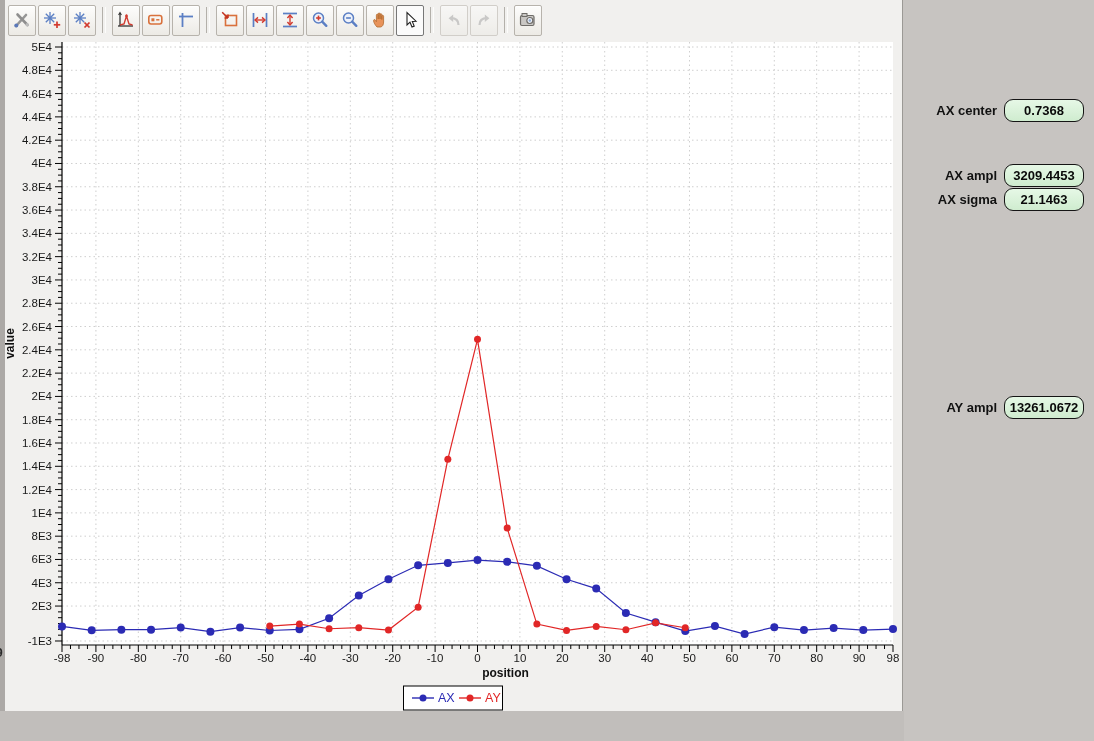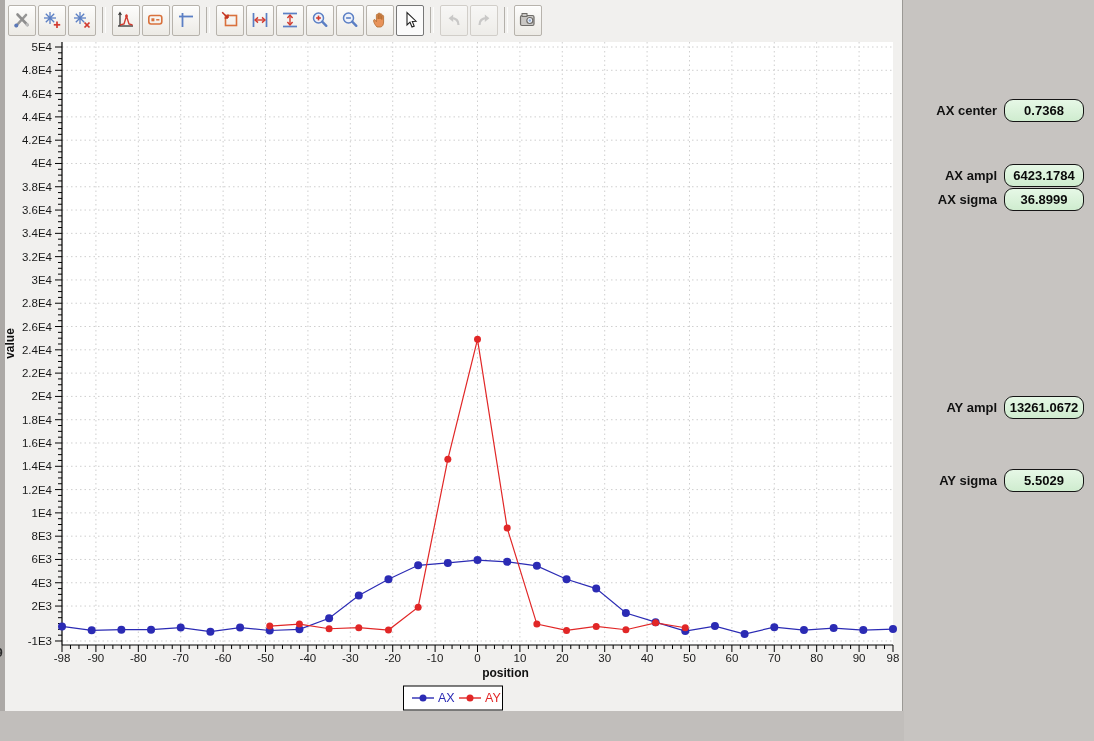--- a/index.html
+++ b/index.html
@@ -540,29 +540,25 @@
       </svg>
   </div>
 
   <div id="right-panel">
       <div class="param-row" style="top: 99px;">
         <span class="param-label">AX center</span>
         <div class="param-box">0.7368</div>
       </div>
       <div class="param-row" style="top: 145px; margin-top: 19px;">
         <span class="param-label">AX ampl</span>
-        <div class="param-box">6423.1784</div>
+        <div class="param-box">3209.4453</div>
       </div>
       <div class="param-row" style="top: 188px;">
         <span class="param-label">AX sigma</span>
-        <div class="param-box">36.8999</div>
+        <div class="param-box">21.1463</div>
       </div>
       <div class="param-row" style="top: 396px;">
         <span class="param-label">AY ampl</span>
         <div class="param-box">13261.0672</div>
       </div>
-      <div class="param-row" style="top: 469px;">
-        <span class="param-label">AY sigma</span>
-        <div class="param-box">5.5029</div>
-      </div>
     </div>
   <div id="bottom-strip"></div>
 </div>
 
 </body></html>

